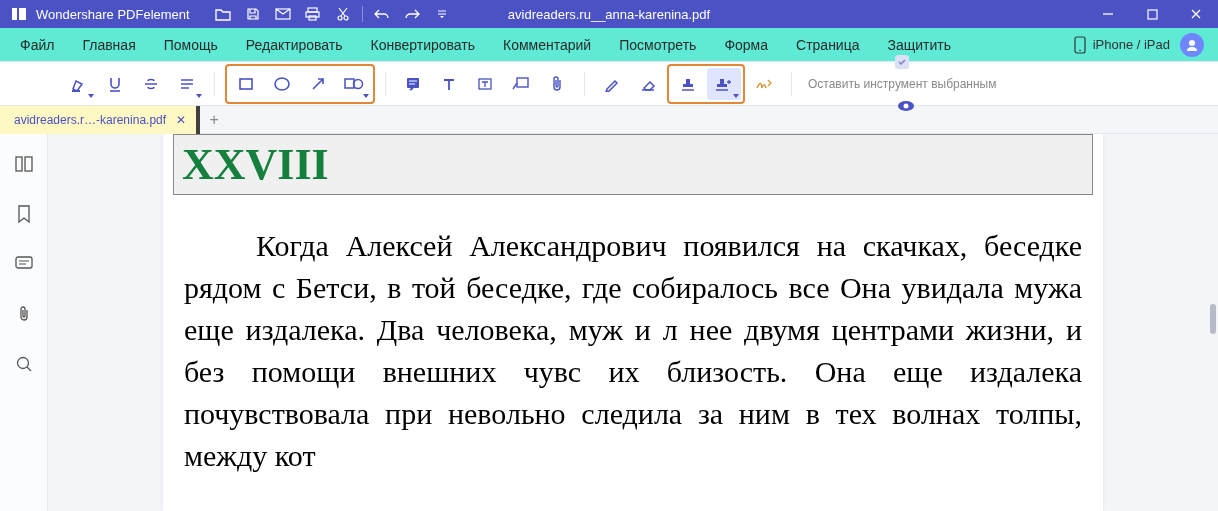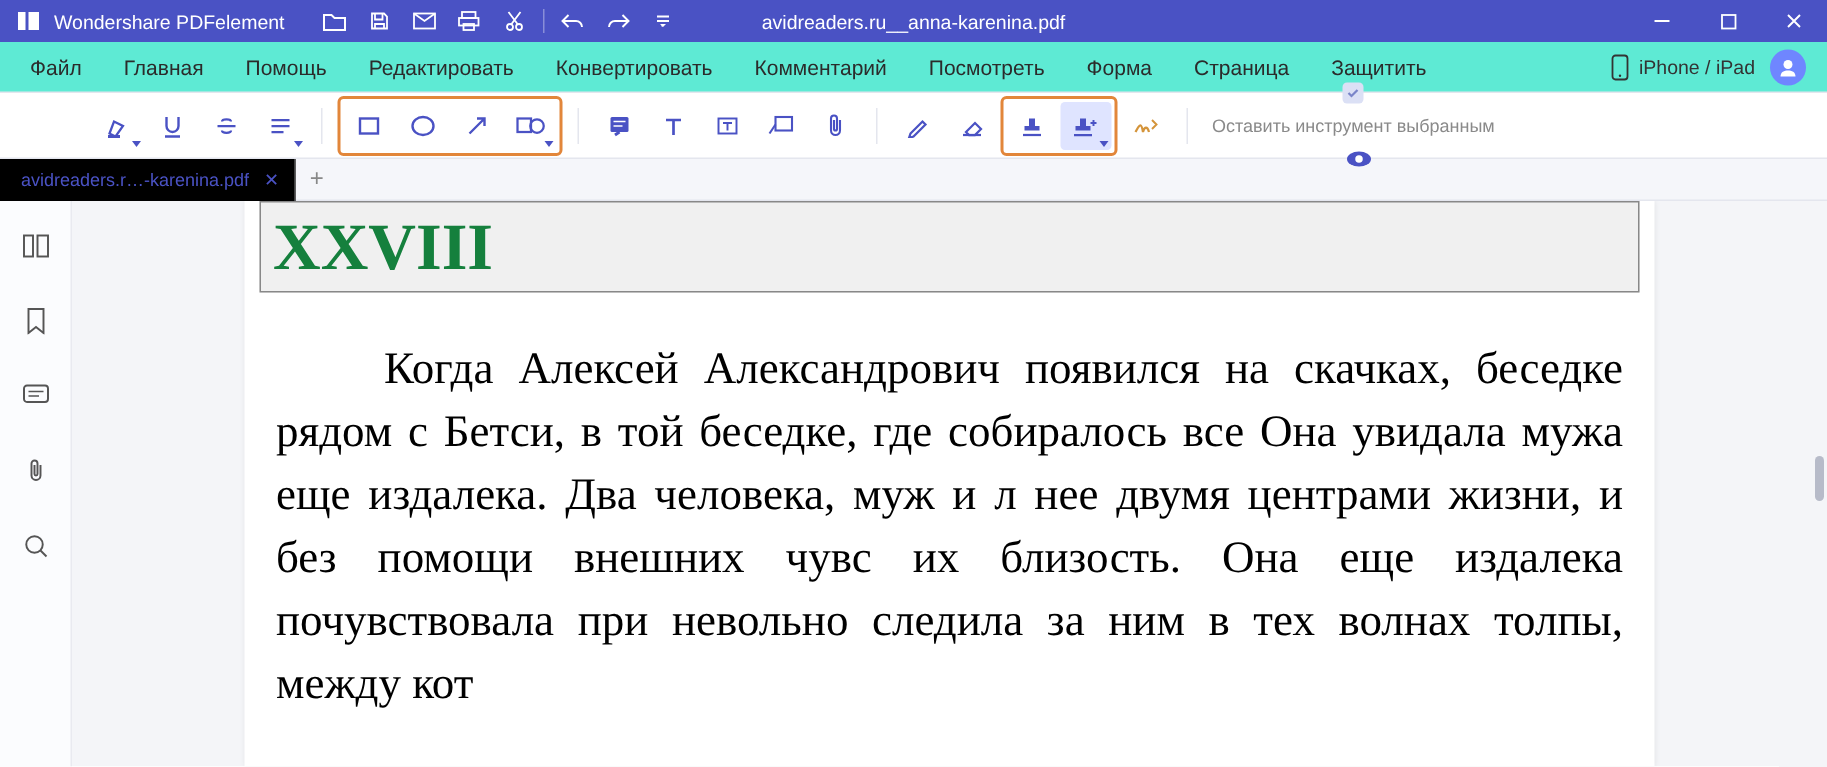--- a/index.html
+++ b/index.html
@@ -26,21 +26,21 @@
 .toolbar .tbtn { width: 34px; height: 32px; display: flex; align-items: center; justify-content: center; cursor: pointer; border-radius: 3px; position: relative; }
 .toolbar .tbtn.active { background: #dfe4ff; }
 .toolbar .tbtn .dd { position: absolute; right: 2px; bottom: 2px; width: 0; height: 0; border-left: 3px solid transparent; border-right: 3px solid transparent; border-top: 4px solid #4a52c4; }
 .toolbar .group { display: flex; align-items: center; gap: 2px; padding: 2px; border-radius: 4px; }
 .toolbar .group.outlined { border: 2px solid #e2863a; }
 .toolbar .vsep { width: 1px; height: 24px; background: #e4e6ee; margin: 0 8px; }
 .toolbar .keep-tool { display: flex; align-items: center; gap: 8px; font-size: 12px; color: #8a8a8a; margin-left: 6px; flex-direction: column; }
 .toolbar .chk { width: 14px; height: 14px; border-radius: 3px; background: #dbe0f5; display: flex; align-items: center; justify-content: center; }
 
 .tabbar { height: 28px; background: #f5f6fa; border-bottom: 1px solid #e4e6ee; display: flex; align-items: center; }
-.tabbar .tab { height: 28px; display: flex; align-items: center; gap: 10px; padding: 0 10px 0 14px; background: #000000; border-right: 1px solid #404040; font-size: 12px; color: #4a52c4; cursor: pointer; }
+.tabbar .tab { height: 28px; display: flex; align-items: center; gap: 10px; padding: 0 10px 0 14px; background: #fef9c3; border-right: 4px solid #404040; font-size: 12px; color: #4a52c4; cursor: pointer; }
 .tabbar .tab .close { color: #4a52c4; cursor: pointer; }
 .tabbar .add { width: 28px; height: 28px; display: flex; align-items: center; justify-content: center; color: #888; cursor: pointer; font-size: 16px; }
 
 .workspace { display: flex; height: calc(511px - 28px - 34px - 44px - 28px); background: #f4f5f8; }
 .sidepanel { width: 48px; background: #fbfcfe; border-right: 1px solid #e9eaf0; display: flex; flex-direction: column; align-items: center; padding-top: 18px; gap: 26px; }
 .sidepanel .sp-btn { width: 24px; height: 24px; display: flex; align-items: center; justify-content: center; cursor: pointer; }
 
 .canvas-area { flex: 1; position: relative; overflow: hidden; display: flex; justify-content: center; }
 .page { width: 940px; background: #fff; box-shadow: 0 0 4px rgba(0,0,0,.08); margin-top: 0; padding: 0; position: relative; }
 .chapter-box { border: 1px solid #888; margin: 0 10px 30px 10px; padding: 4px 8px; background: #f0f0f0; }

